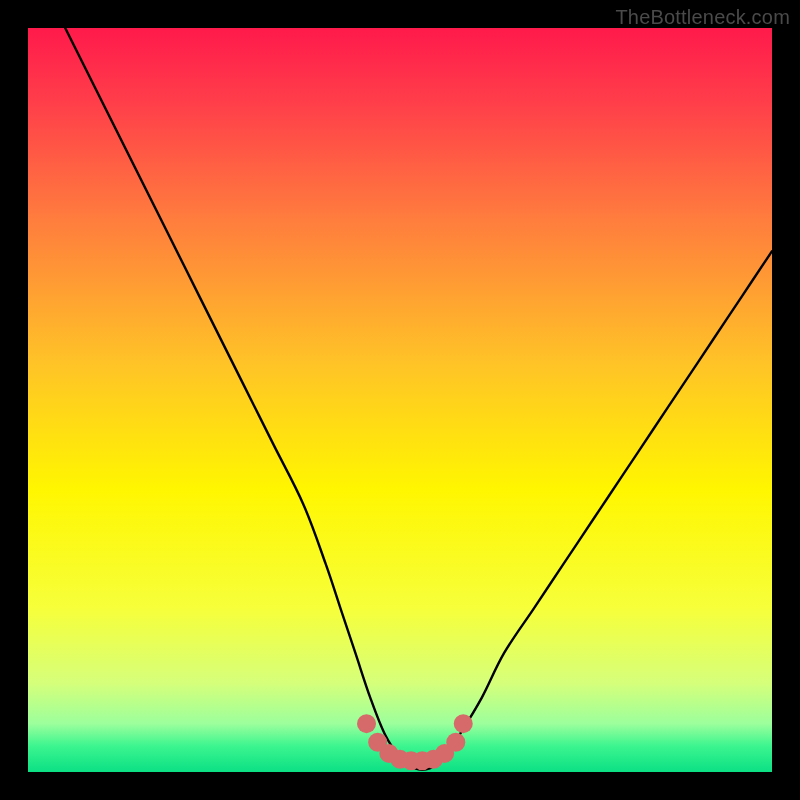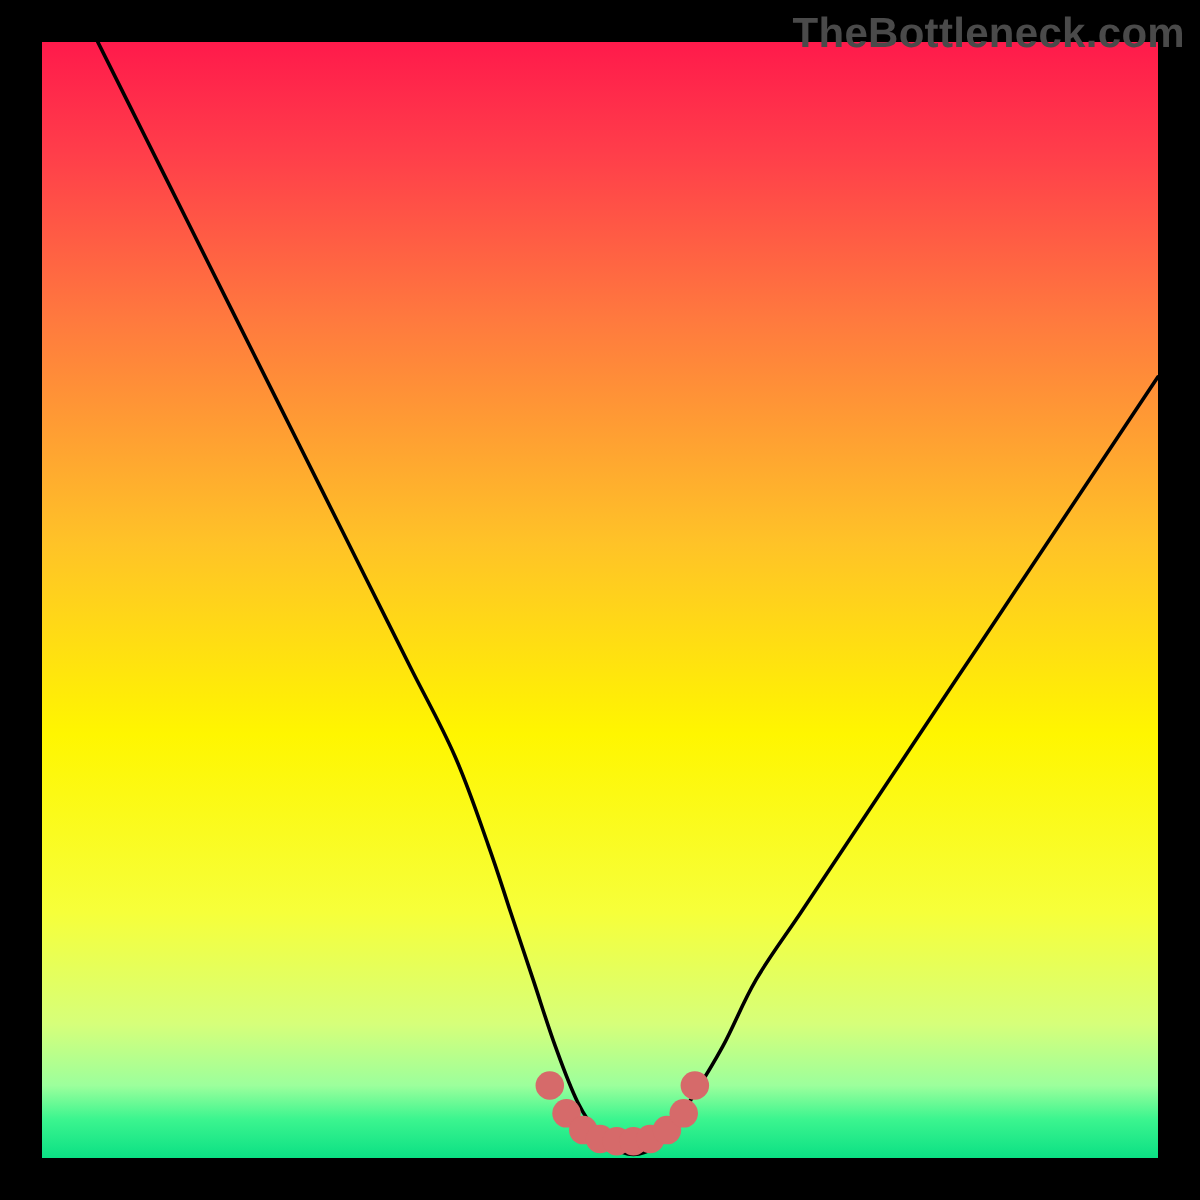--- a/index.html
+++ b/index.html
@@ -23,22 +23,22 @@
     top: 28px;
     width: 744px;
     height: 744px;
     overflow: hidden;
   }
   .watermark {
     position: absolute;
     top: 6px;
     right: 10px;
     color: #4a4a4a;
-    font-size: 28px;
-    font-weight: 700;
+    font-size: 20px;
+    font-weight: 400;
     letter-spacing: 0.2px;
     z-index: 10;
   }
   svg { display: block; }
 </style>
 </head>
 <body>
 
 <div class="frame">
   <div class="watermark">TheBottleneck.com</div>

